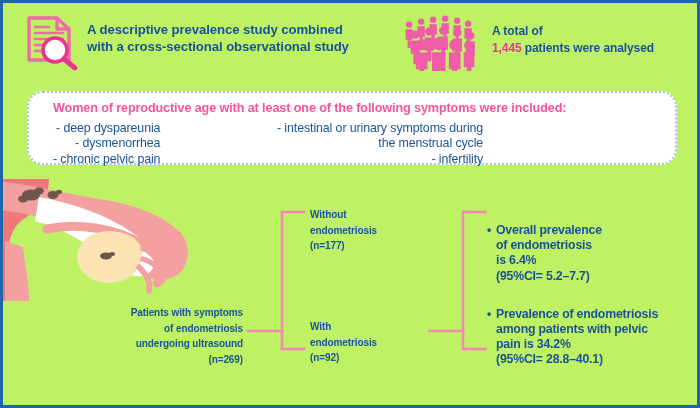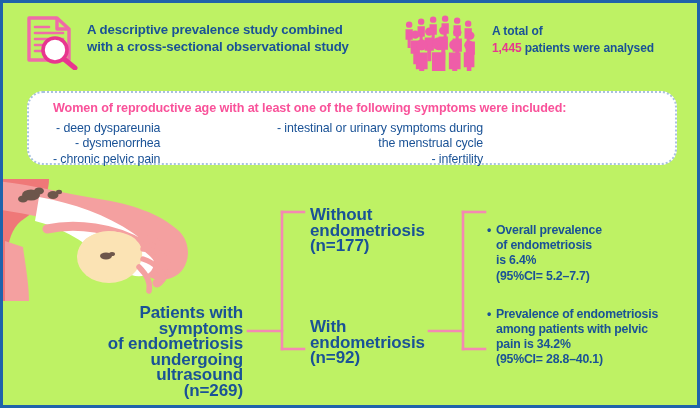--- a/index.html
+++ b/index.html
@@ -125,21 +125,21 @@
     position: absolute;
     left: 0;
     top: 176px;
     width: 694px;
     height: 229px;
   }
 
   .node {
     position: absolute;
     color: #1a5296;
-    font-size: 17px;
+    font-size: 10px;
     font-weight: bold;
     line-height: 15.6px;
     letter-spacing: -0.1px;
   }
 
   .node-source {
     left: 62px;
     top: 126px;
     width: 178px;
     text-align: right;

